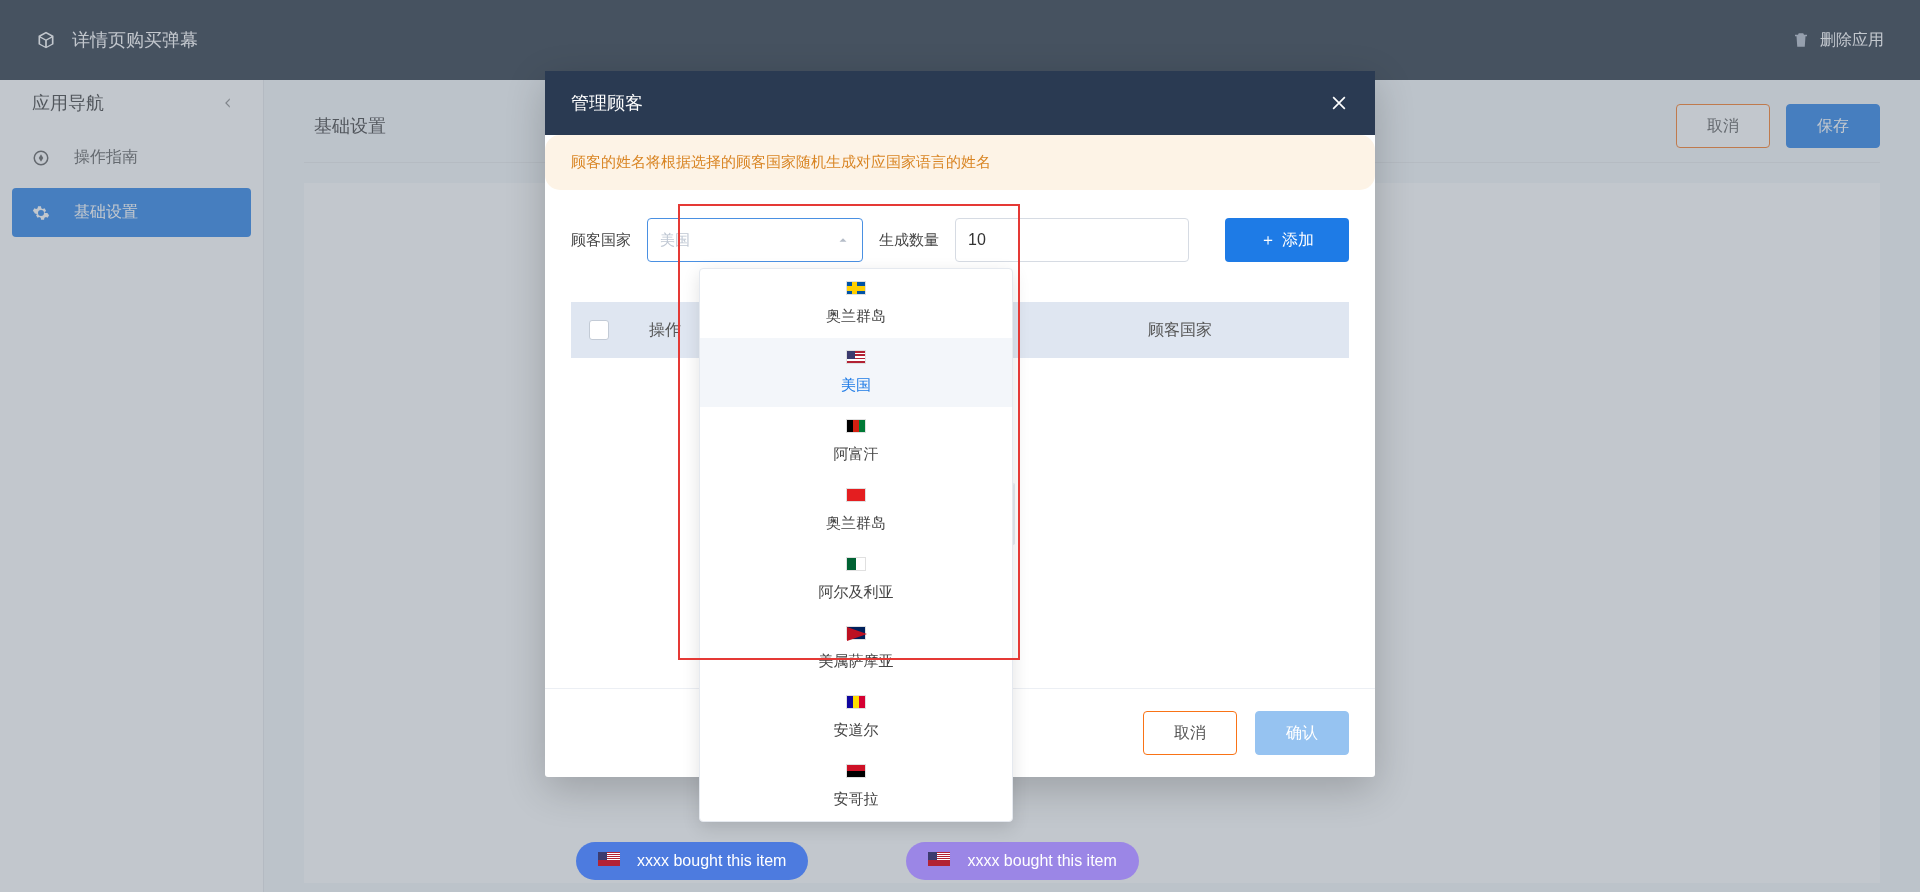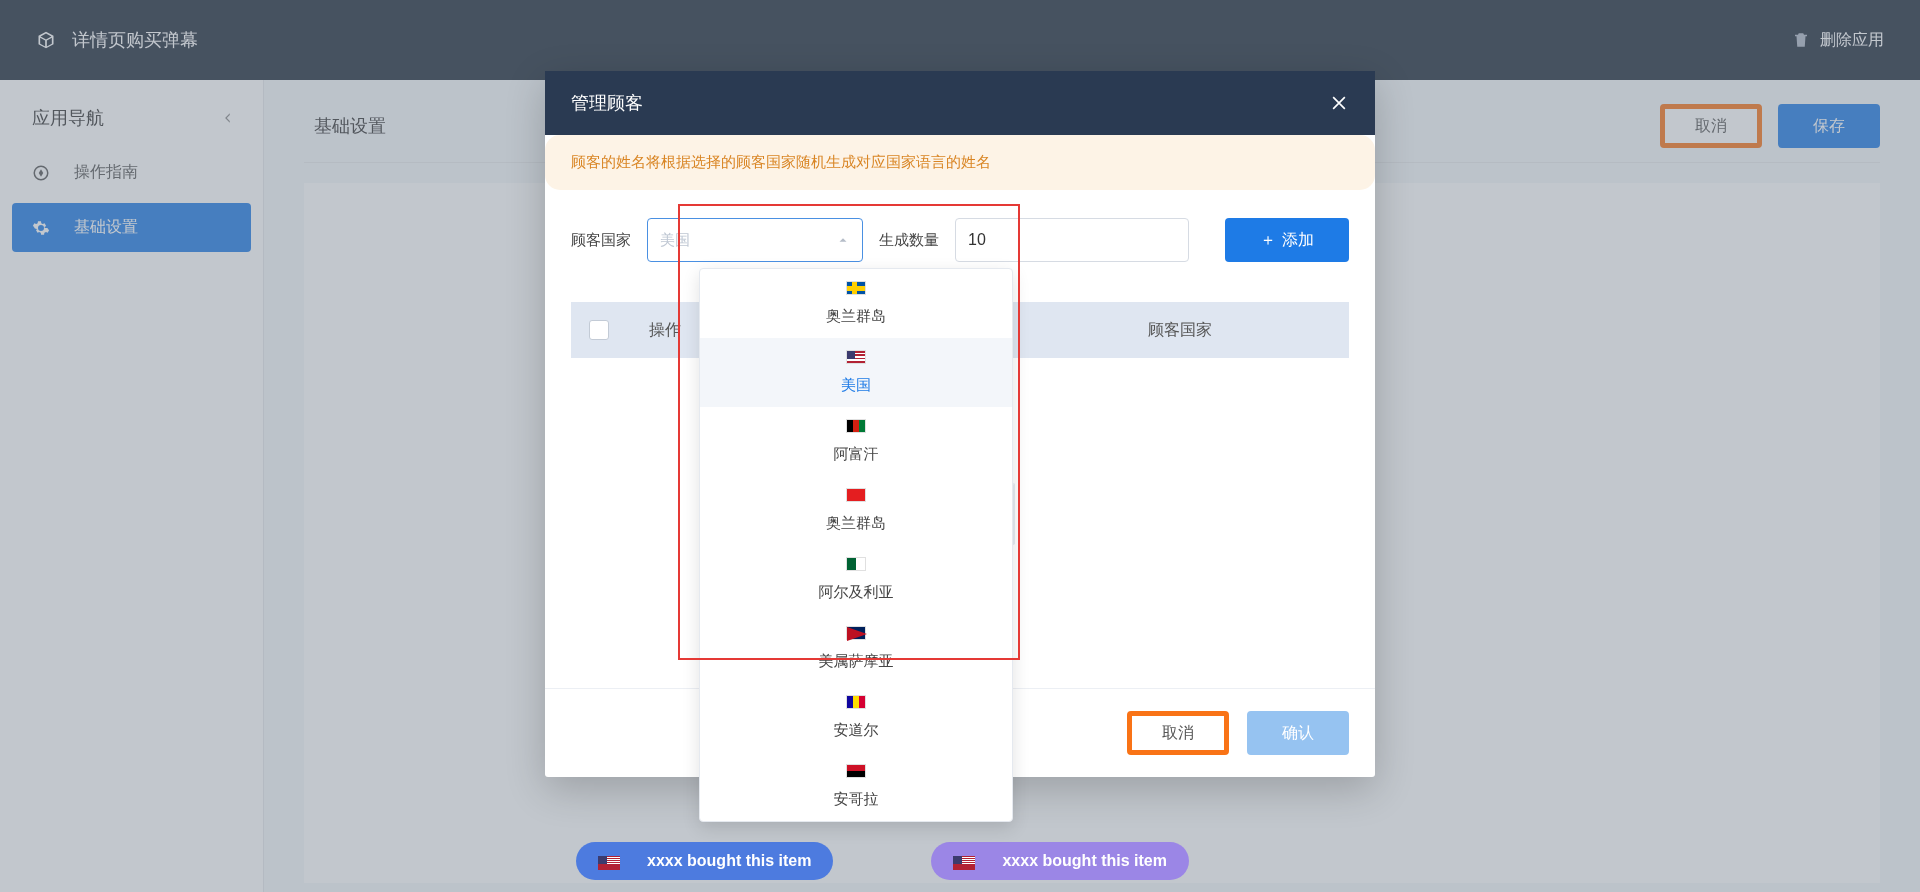--- a/index.html
+++ b/index.html
@@ -31,21 +31,21 @@
     .sidebar {
       width: 264px;
       background: #fff;
       padding: 0;
       border-right: 1px solid #e6e8eb;
     }
     .sidebar-title {
       display: flex;
       align-items: center;
       justify-content: space-between;
-      padding: 26px 28px 18px 32px;
+      padding: 11px 28px 18px 32px;
       font-size: 18px;
       color: #333;
     }
     .chevron-left-icon { width: 14px; height: 14px; fill: #888; }
     .sidebar-item {
       display: flex;
       align-items: center;
       gap: 24px;
       padding: 14px 32px;
       font-size: 16px;
@@ -67,47 +67,46 @@
       justify-content: space-between;
       padding: 24px 0 14px 0;
       border-bottom: 1px solid #e8eaec;
     }
     .topbar-tabs { font-size: 18px; color: #333; padding-left: 10px; }
     .topbar-actions { display: flex; gap: 16px; }
     .btn {
       height: 44px;
       padding: 0 30px;
       border-radius: 4px;
-      border: 5px solid #f97316;
+      border: 1px solid #f97316;
       background: #fff;
       font-size: 16px;
       color: #555;
       cursor: pointer;
       display: inline-flex;
       align-items: center;
       justify-content: center;
     }
     .btn.primary { background: #1e7be6; border-color: #1e7be6; color: #fff; }
     .btn.primary.light { background: #96c3f1; border-color: #96c3f1; }
     .spacer-strip { height: 20px; background: #f5f7fa; }
     .behind-card {
       background: #fff;
       min-height: 700px;
       padding: 40px 24px;
     }
     .bought-pill {
       display: inline-flex;
-      align-items: flex-end;
-      gap: 27px;
+      align-items: flex-start;
+      gap: 17px;
       padding: 10px 22px;
       border-radius: 26px;
       color: #fff;
       font-size: 16px;
       margin-right: 40px;
-      font-weight: bold;
     }
     .pill-blue { background: #4d7bdf; }
     .pill-purple { background: #9b86e6; }
     .pill-flag { width: 22px; height: 14px; background: linear-gradient(#b22234 0 7%, #fff 7% 14%, #b22234 14% 21%, #fff 21% 28%, #b22234 28% 35%, #fff 35% 42%, #b22234 42% 49%, #fff 49% 56%, #b22234 56% 63%); position: relative; }
     .pill-flag::before { content:""; position:absolute; top:0; left:0; width:9px; height:8px; background:#3c3b6e; }
     .overlay {
       position: absolute;
       inset: 0;
       background: rgba(120,130,145,0.45);
       z-index: 40;

